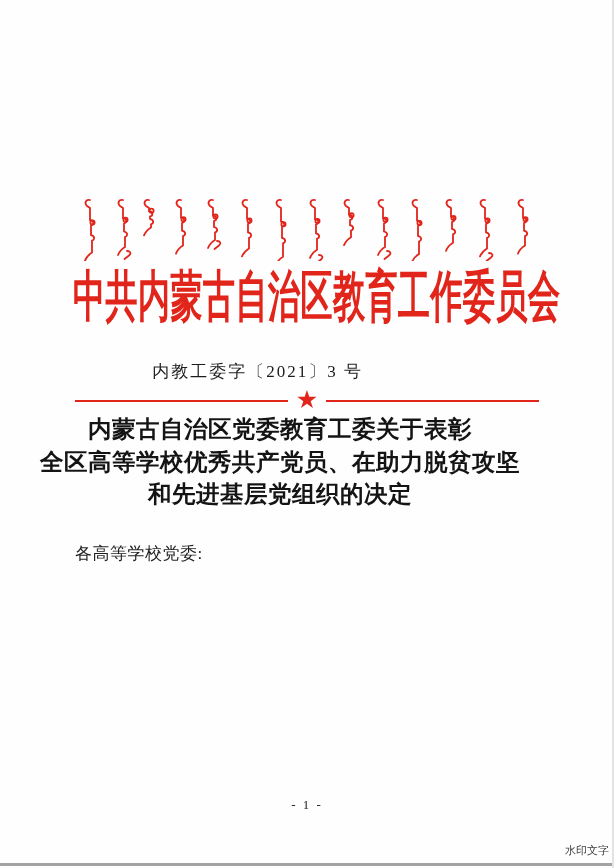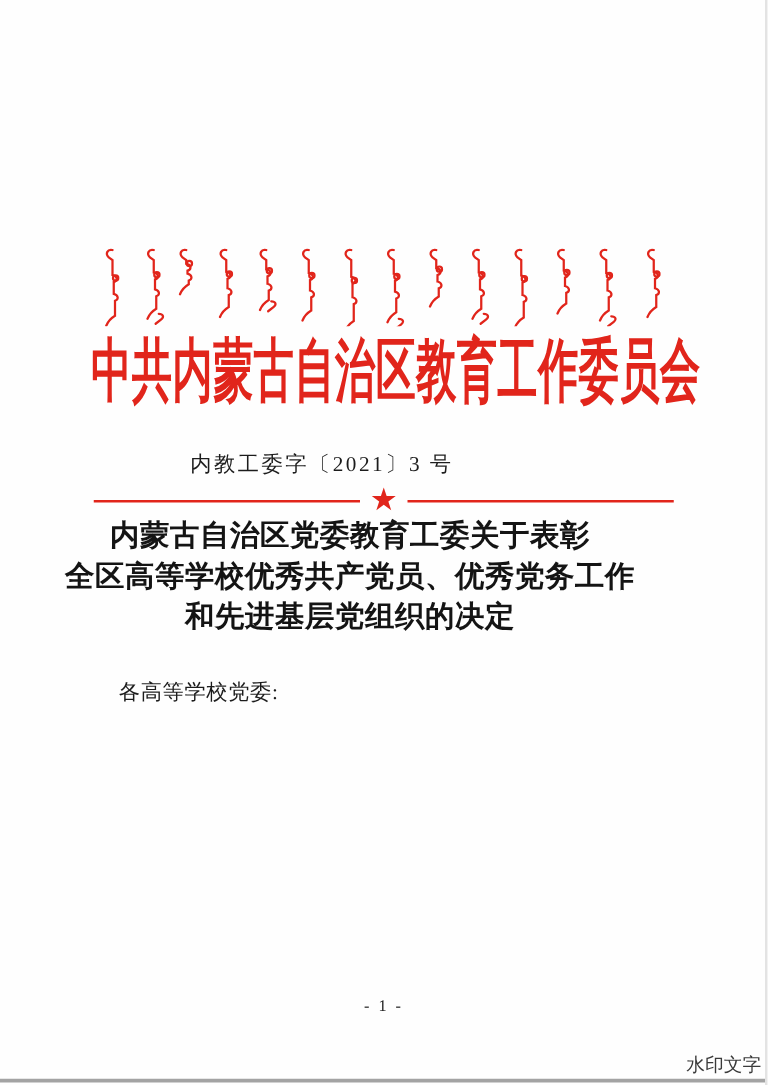--- a/index.html
+++ b/index.html
@@ -40,33 +40,32 @@
     font-family:"DejaVu Sans",sans-serif;
   }
   .doc-title{
     position:absolute;left:0;top:413px;width:560px;text-align:center;
     font-size:23.5px;line-height:32.5px;font-weight:bold;color:#141414;
     letter-spacing:0.5px;
   }
   .salutation{
     position:absolute;left:75px;top:542px;font-size:17px;color:var(--text-black);
     letter-spacing:0.5px;
-    margin-left:20px;
   }
   .paragraph{
     position:absolute;left:74px;top:568px;width:466px;
     font-size:16.6px;line-height:28.8px;color:var(--text-black);
     text-align:justify;text-justify:inter-character;text-indent:34px;
   }
   .page-number{
     position:absolute;left:0;top:797px;width:614px;text-align:center;
     font-size:13px;color:#222;letter-spacing:2px;
   }
   .watermark{
-    position:absolute;right:3px;top:843px;font-size:15px;color:var(--watermark-gray);
+    position:absolute;right:3px;top:843px;font-size:11px;color:var(--watermark-gray);
   }
 </style>
 </head>
 <body>
 
 <div class="page">
 
   <svg class="mongolian" viewBox="0 0 480 64" aria-hidden="true">
       <g fill="none" stroke="#e1251b" stroke-width="1.8" stroke-linecap="round">
         <path d="M15,3 c-4,-1 -6,3 -3,6 l3,2 v12.0 c4,0.5 4.5,4.5 1,5.5 v9.6 c4,1 4,4.5 1,5.5 v12.0 q-5,3 -7,8"></path>
@@ -110,21 +109,21 @@
   <div class="doc-number">内教工委字〔2021〕3 号</div>
 
   <div class="rule">
     <span class="seg"></span>
     <span class="star">★</span>
     <span class="seg"></span>
   </div>
 
   <div class="doc-title">
     <div>内蒙古自治区党委教育工委关于表彰</div>
-    <div>全区高等学校优秀共产党员、优秀党务工作</div>
+    <div>全区高等学校优秀共产党员、在助力脱贫攻坚</div>
     <div>和先进基层党组织的决定</div>
   </div>
 
   <div class="salutation">各高等学校党委:</div>
 
 
   <div class="page-number">- 1 -</div>
 
   <div class="watermark">水印文字</div>
 

